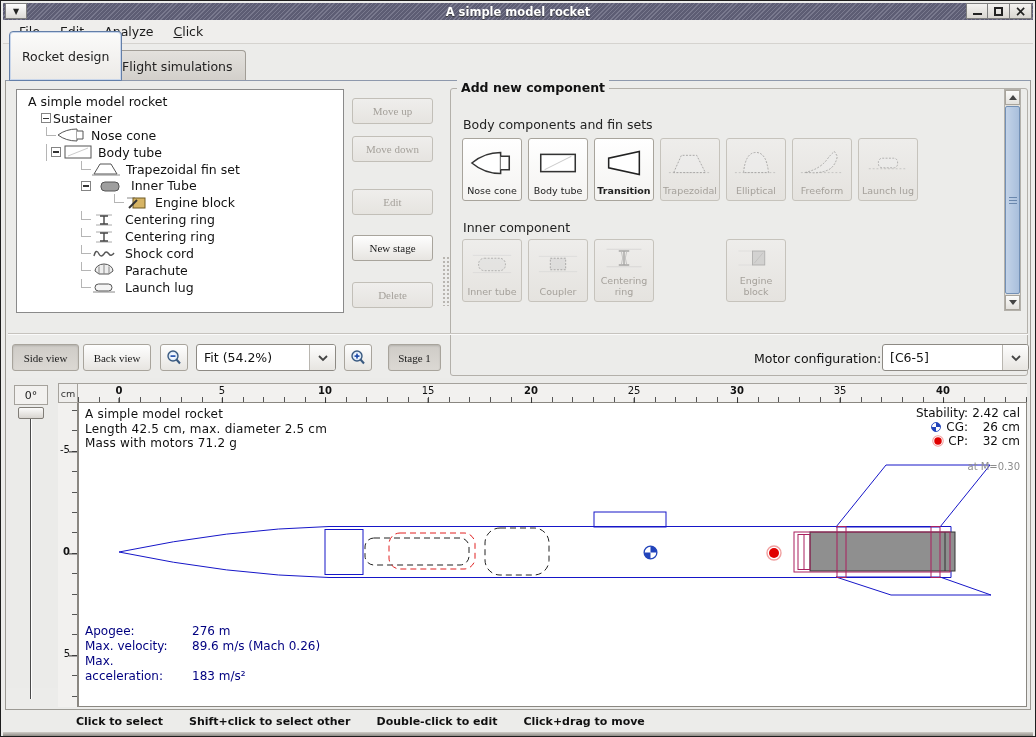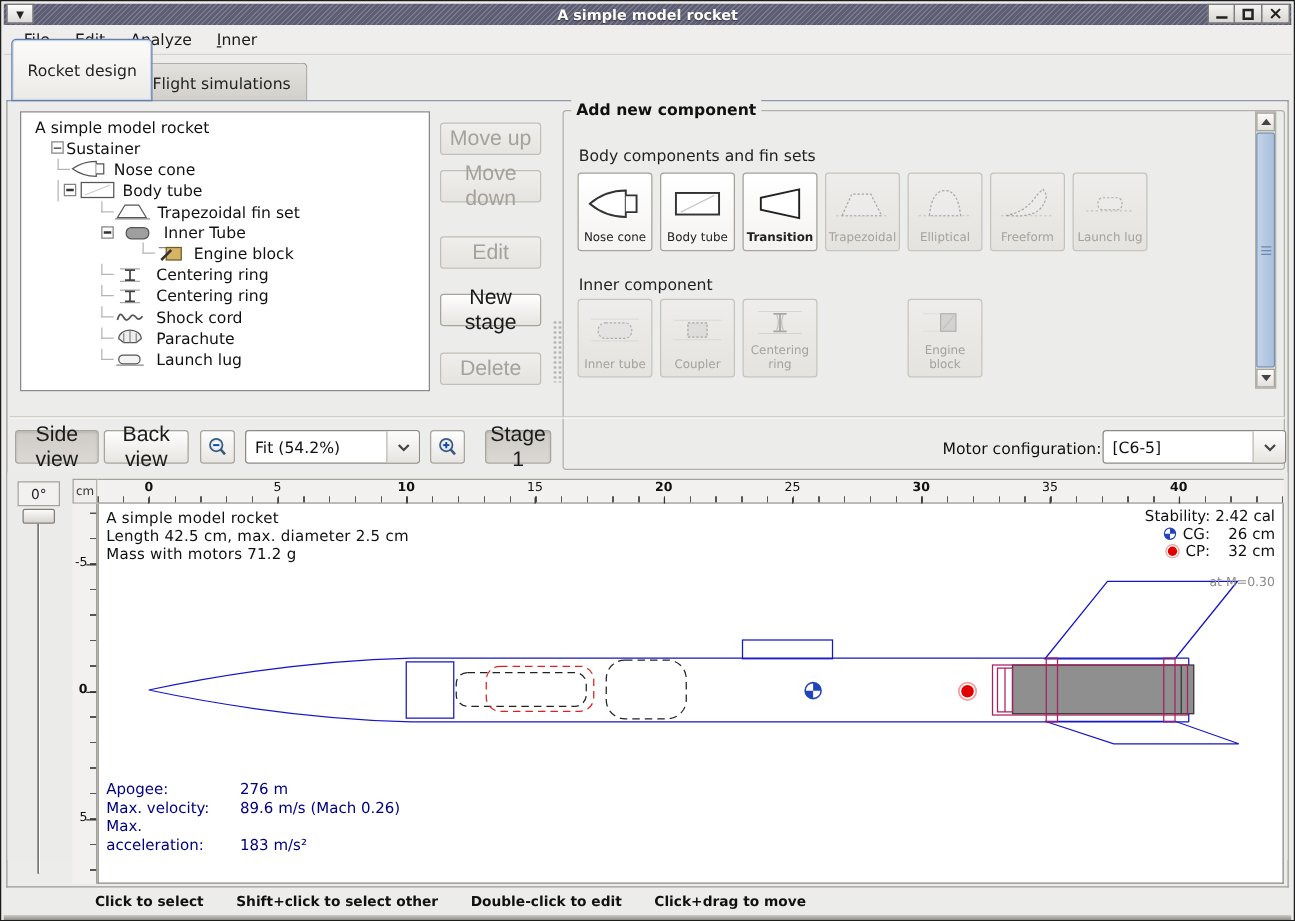--- a/index.html
+++ b/index.html
@@ -52,22 +52,22 @@
   .trow .lbl { margin-left:5px; }
   .expander { width:10px; height:10px; border:1px solid #848484; background:#fff;
     display:inline-flex; align-items:center; justify-content:center; flex:none; }
   .expander::after { content:""; width:6px; height:1.6px; background:#333; }
   .ticon { flex:none; display:inline-flex; align-items:center; }
   .conn { flex:none; border-left:1px solid #b5b5b5; border-bottom:1px solid #b5b5b5;
     width:10px; height:9px; margin-top:-8px; }
 
   
   .btn { background:linear-gradient(#fefefe,#e7e5e1); border:1px solid #a8a49c;
-    border-radius:3px; font-size:17px; color:#1a1a1a; display:flex;
-    align-items:center; justify-content:center; font-family:Liberation Sans, sans-serif; }
+    border-radius:3px; font-size:11px; color:#1a1a1a; display:flex;
+    align-items:center; justify-content:center; font-family:Liberation Serif, serif; }
   .btn.disabled { background:linear-gradient(#efeeec,#e6e4e0); color:#a5a19b;
     border-color:#c2bfb8; }
   .sidebtn { position:absolute; left:346px; width:81px; height:26px; }
   .dotsep { position:absolute; left:436px; top:175px; width:9px; height:50px;
     background-image:radial-gradient(#b8b5b0 1px, transparent 1.2px);
     background-size:4px 4px; }
 
   
   .groupbox { position:absolute; left:444px; top:7px; width:578px; height:288px;
     border:1px solid #b3b0aa; border-radius:3px; }
@@ -295,21 +295,21 @@
       <div class="winctl">
           <div class="glyph-close">×</div>
         </div>
     </div>
   </div>
 
   <div class="menubar">
     <span class="menu-item">File</span>
     <span class="menu-item">Edit</span>
     <span class="menu-item">Analyze</span>
-    <span class="menu-item">Inner</span>
+    <span class="menu-item">Click</span>
   </div>
 
   <div class="tabrow">
     <div class="tab sel" style="left:4px">Rocket design</div>
     <div class="tab" style="left:104px">Flight simulations</div>
   </div>
 
   <div class="tabpanel">
 
     <div class="treepanel">

